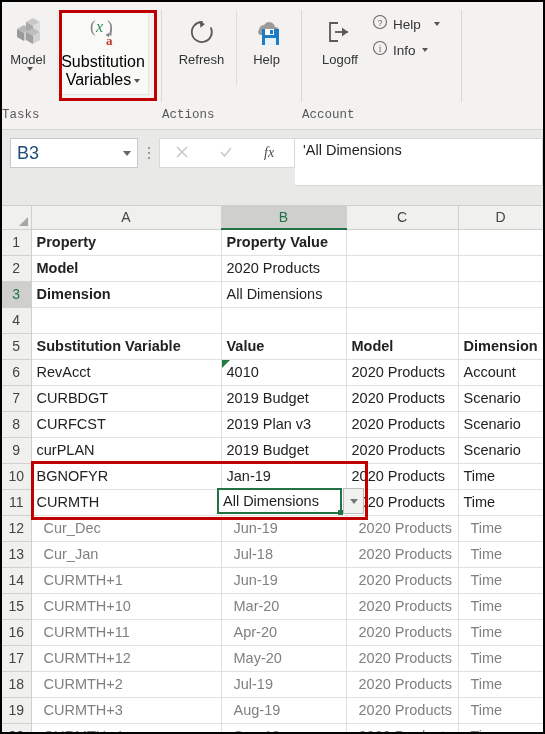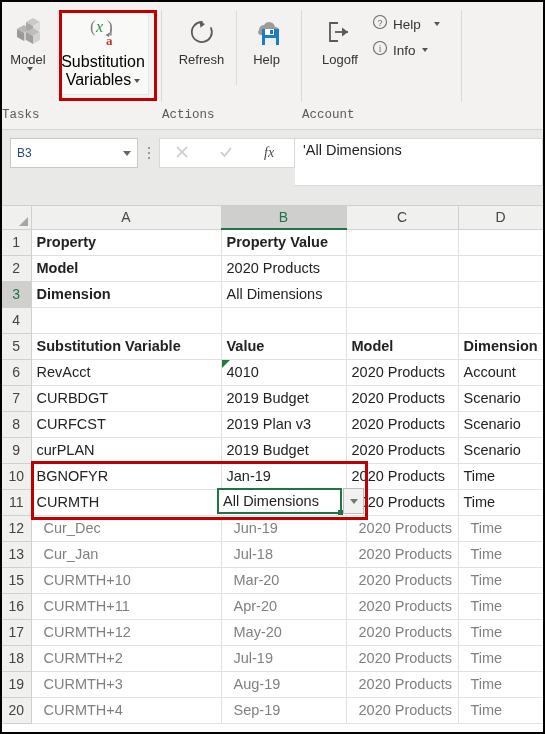--- a/index.html
+++ b/index.html
@@ -127,21 +127,21 @@
     padding: 8px 0 0 0;
   }
   .namebox {
     margin-left: 8px;
     width: 128px; height: 30px;
     background: #fff;
     border: 1px solid #c8c8c6;
     display: flex;
     align-items: center;
     padding: 0 6px;
-    font-size: 12px;
+    font-size: 18px;
     color: #1f4e79;
     justify-content: space-between;
     cursor: pointer;
   }
   .namebox .nb-caret {
     width: 0; height: 0;
     border-left: 4.5px solid transparent;
     border-right: 4.5px solid transparent;
     border-top: 5px solid #666;
   }
@@ -565,20 +565,27 @@
             <td class="cell dim">Time</td>
           </tr>
           <tr>
             <td class="rowhdr">13</td>
             <td class="cell dim">Cur_Jan</td>
             <td class="cell dim">Jul-18</td>
             <td class="cell dim">2020 Products</td>
             <td class="cell dim">Time</td>
           </tr>
           <tr>
+            <td class="rowhdr">14</td>
+            <td class="cell dim">CURMTH+1</td>
+            <td class="cell dim">Jun-19</td>
+            <td class="cell dim">2020 Products</td>
+            <td class="cell dim">Time</td>
+          </tr>
+          <tr>
             <td class="rowhdr">15</td>
             <td class="cell dim">CURMTH+10</td>
             <td class="cell dim">Mar-20</td>
             <td class="cell dim">2020 Products</td>
             <td class="cell dim">Time</td>
           </tr>
           <tr>
             <td class="rowhdr">16</td>
             <td class="cell dim">CURMTH+11</td>
             <td class="cell dim">Apr-20</td>

